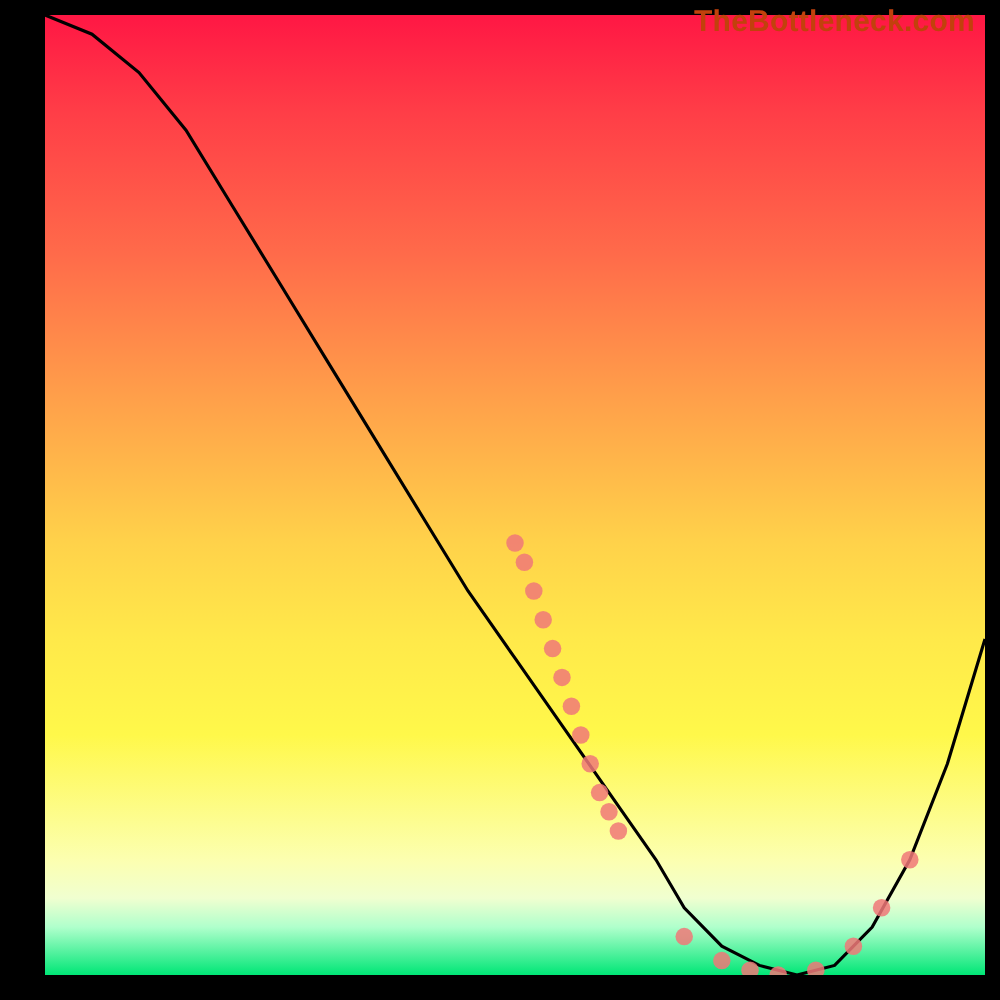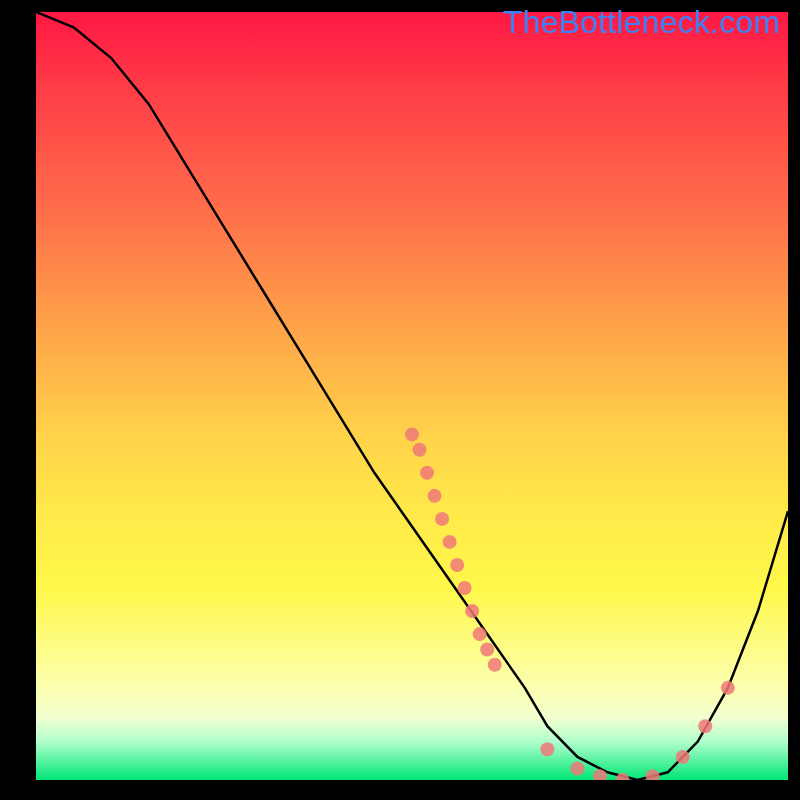--- a/index.html
+++ b/index.html
@@ -28,23 +28,23 @@
       #f0ffd0 92%,
       #b0ffcc 95%,
       #00e676 100%
     );
   }
   .watermark {
     position: absolute;
     top: 4px;
     right: 20px;
     font-family: Arial, Helvetica, sans-serif;
-    font-size: 32px;
-    font-weight: normal;
-    color: #3b82f6;
+    font-size: 24px;
+    font-weight: bold;
+    color: #c2410c;
     letter-spacing: 0.2px;
   }
   svg.curve-layer {
     position: absolute;
     left: 0;
     top: 0;
     width: 752px;
     height: 768px;
   }
 </style>

